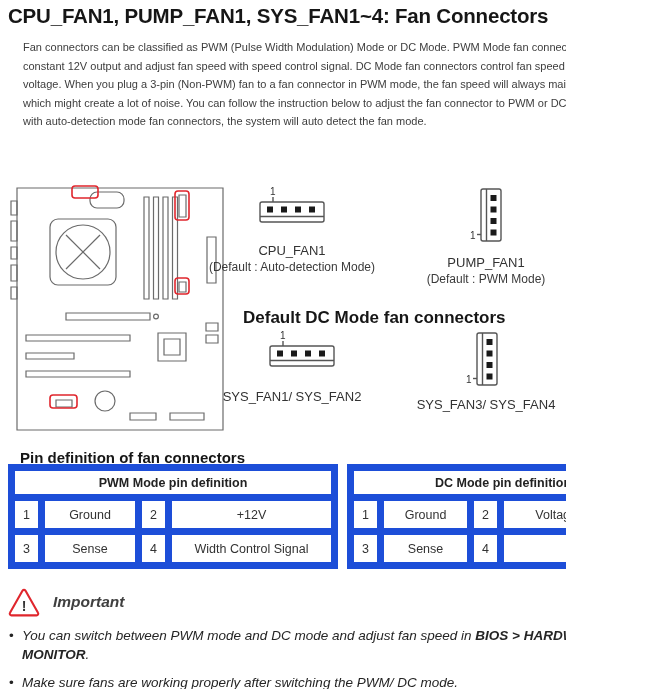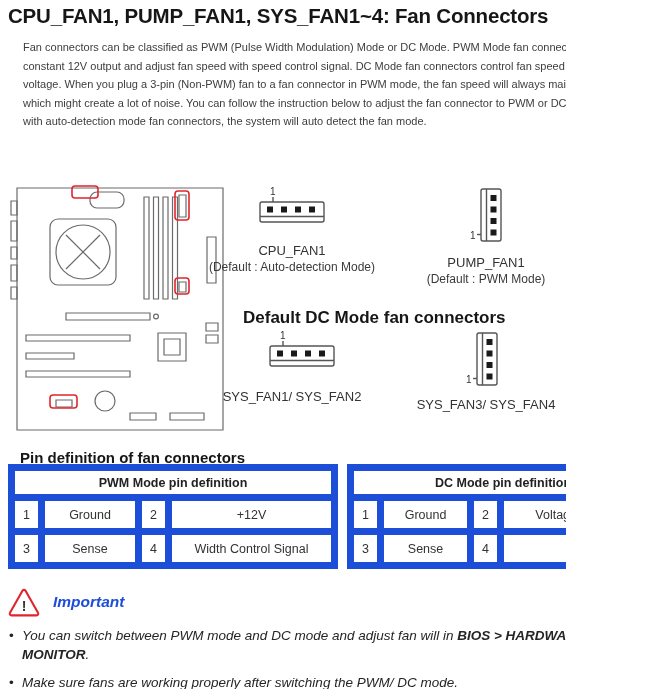--- a/index.html
+++ b/index.html
@@ -40,21 +40,21 @@
   .tables{position:absolute;left:8px;top:464px;width:637px;display:flex;gap:9px;}
   table{border-collapse:collapse;table-layout:fixed;font-size:12.5px;color:#333;}
   table.pwm{width:323px;}
   table.dc{width:305px;}
   th,td{border:7px solid #1d4ed8;text-align:center;padding:0;}
   thead th{font-weight:bold;height:23px;color:#222;}
   tbody td{height:27px;}
   svg text{font-family:"Liberation Sans",sans-serif;fill:#333;}
   .important{position:absolute;left:8px;top:587px;width:637px;}
   .imp-head{display:flex;align-items:center;gap:13px;height:30px;}
-  .imp-title{color:#1d4ed8;font-weight:bold;font-style:italic;font-size:15.5px;}
+  .imp-title{color:#404040;font-weight:bold;font-style:italic;font-size:15.5px;}
   .bullets{margin-top:9px;}
   .bullet{
     position:relative;margin:0 0 9px 0;padding-left:14px;max-width:615px;
     font-style:italic;font-size:13.5px;line-height:19px;color:#252525;
   }
   .bullet::before{content:"\2022";position:absolute;left:1px;top:0;font-style:normal;}
   .bullet b{font-weight:bold;}
 </style>
 </head>
 <body>
@@ -248,18 +248,18 @@
 
   <div class="important">
     <div class="imp-head">
       <svg width="32" height="29" viewBox="0 0 32 29">
         <path d="M14.6 2.6 L2 24.8 a1.7 1.7 0 0 0 1.5 2.6 h25 a1.7 1.7 0 0 0 1.5 -2.6 L17.4 2.6 a1.7 1.7 0 0 0 -2.8 0 Z" fill="#ffffff" stroke="#e0262d" stroke-width="2.1" stroke-linejoin="round"></path>
         <text x="16" y="23" text-anchor="middle" font-size="14" font-weight="bold" fill="#e0262d">!</text>
       </svg>
       <span class="imp-title">Important</span>
     </div>
     <div class="bullets">
-      <p class="bullet"><span>You can switch between PWM mode and DC mode and adjust fan will in </span><b>BIOS &gt; HARDWARE MONITOR</b><span>.</span></p>
+      <p class="bullet"><span>You can switch between PWM mode and DC mode and adjust fan speed in </span><b>BIOS &gt; HARDWARE MONITOR</b><span>.</span></p>
       <p class="bullet"><span>Make sure fans are working properly after switching the PWM/ DC mode.</span><b></b><span></span></p>
     </div>
   </div>
 
 </div>
 
 </body></html>

